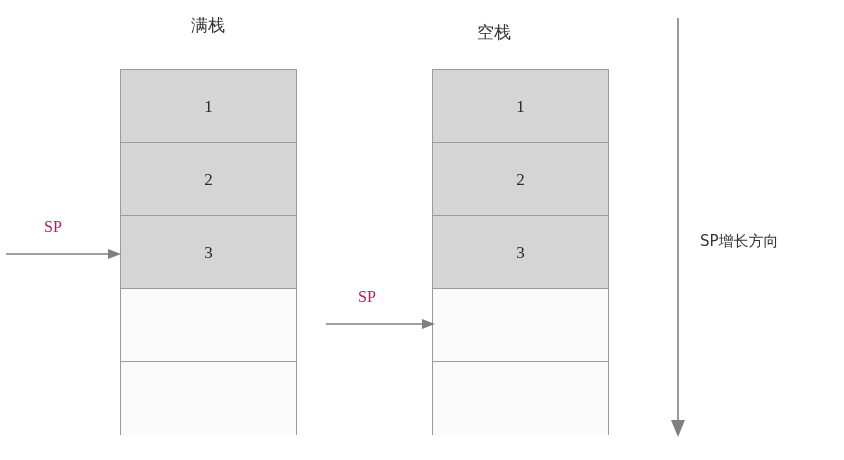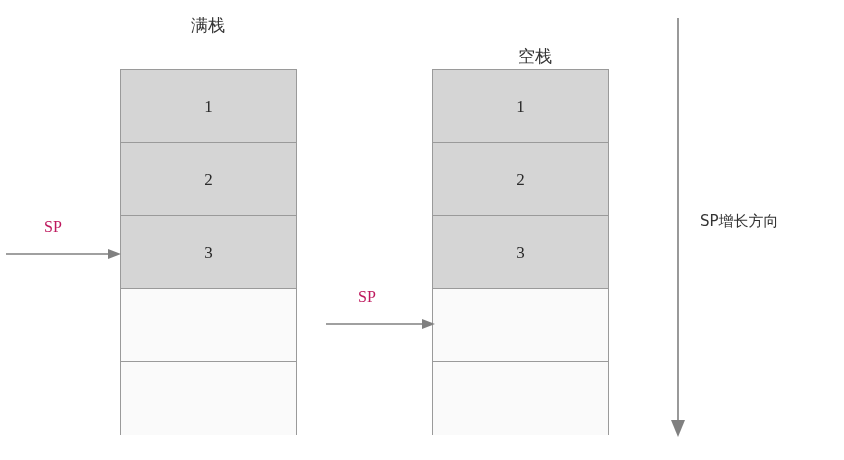--- a/index.html
+++ b/index.html
@@ -20,21 +20,21 @@
   .col-title {
     position: absolute;
     font-family: "DejaVu Sans", "Liberation Sans", sans-serif;
     font-size: 17px;
     color: #333333;
     text-align: center;
     white-space: nowrap;
     transform: translateX(-50%);
   }
   #title-full  { left: 208px; top: 14px; }
-  #title-empty { left: 535px; top: 21px; margin-top: 24px; }
+  #title-empty { left: 494px; top: 21px; }
 
   
   .stack {
     position: absolute;
     width: 177px;
     height: 366px;
     box-sizing: border-box;
     border: 1px solid #9a9a9a;
     background: #fafafa;
   }
@@ -81,21 +81,21 @@
   
   #growth-arrow-svg {
     position: absolute;
     left: 662px;
     top: 16px;
     display: block;
   }
   #growth-label {
     position: absolute;
     left: 700px;
-    top: 212px;
+    top: 232px;
     font-family: "DejaVu Sans", "Liberation Sans", sans-serif;
     font-size: 15px;
     color: #333333;
     white-space: nowrap;
   }
 </style>
 </head>
 <body>
 
 <div id="canvas">

